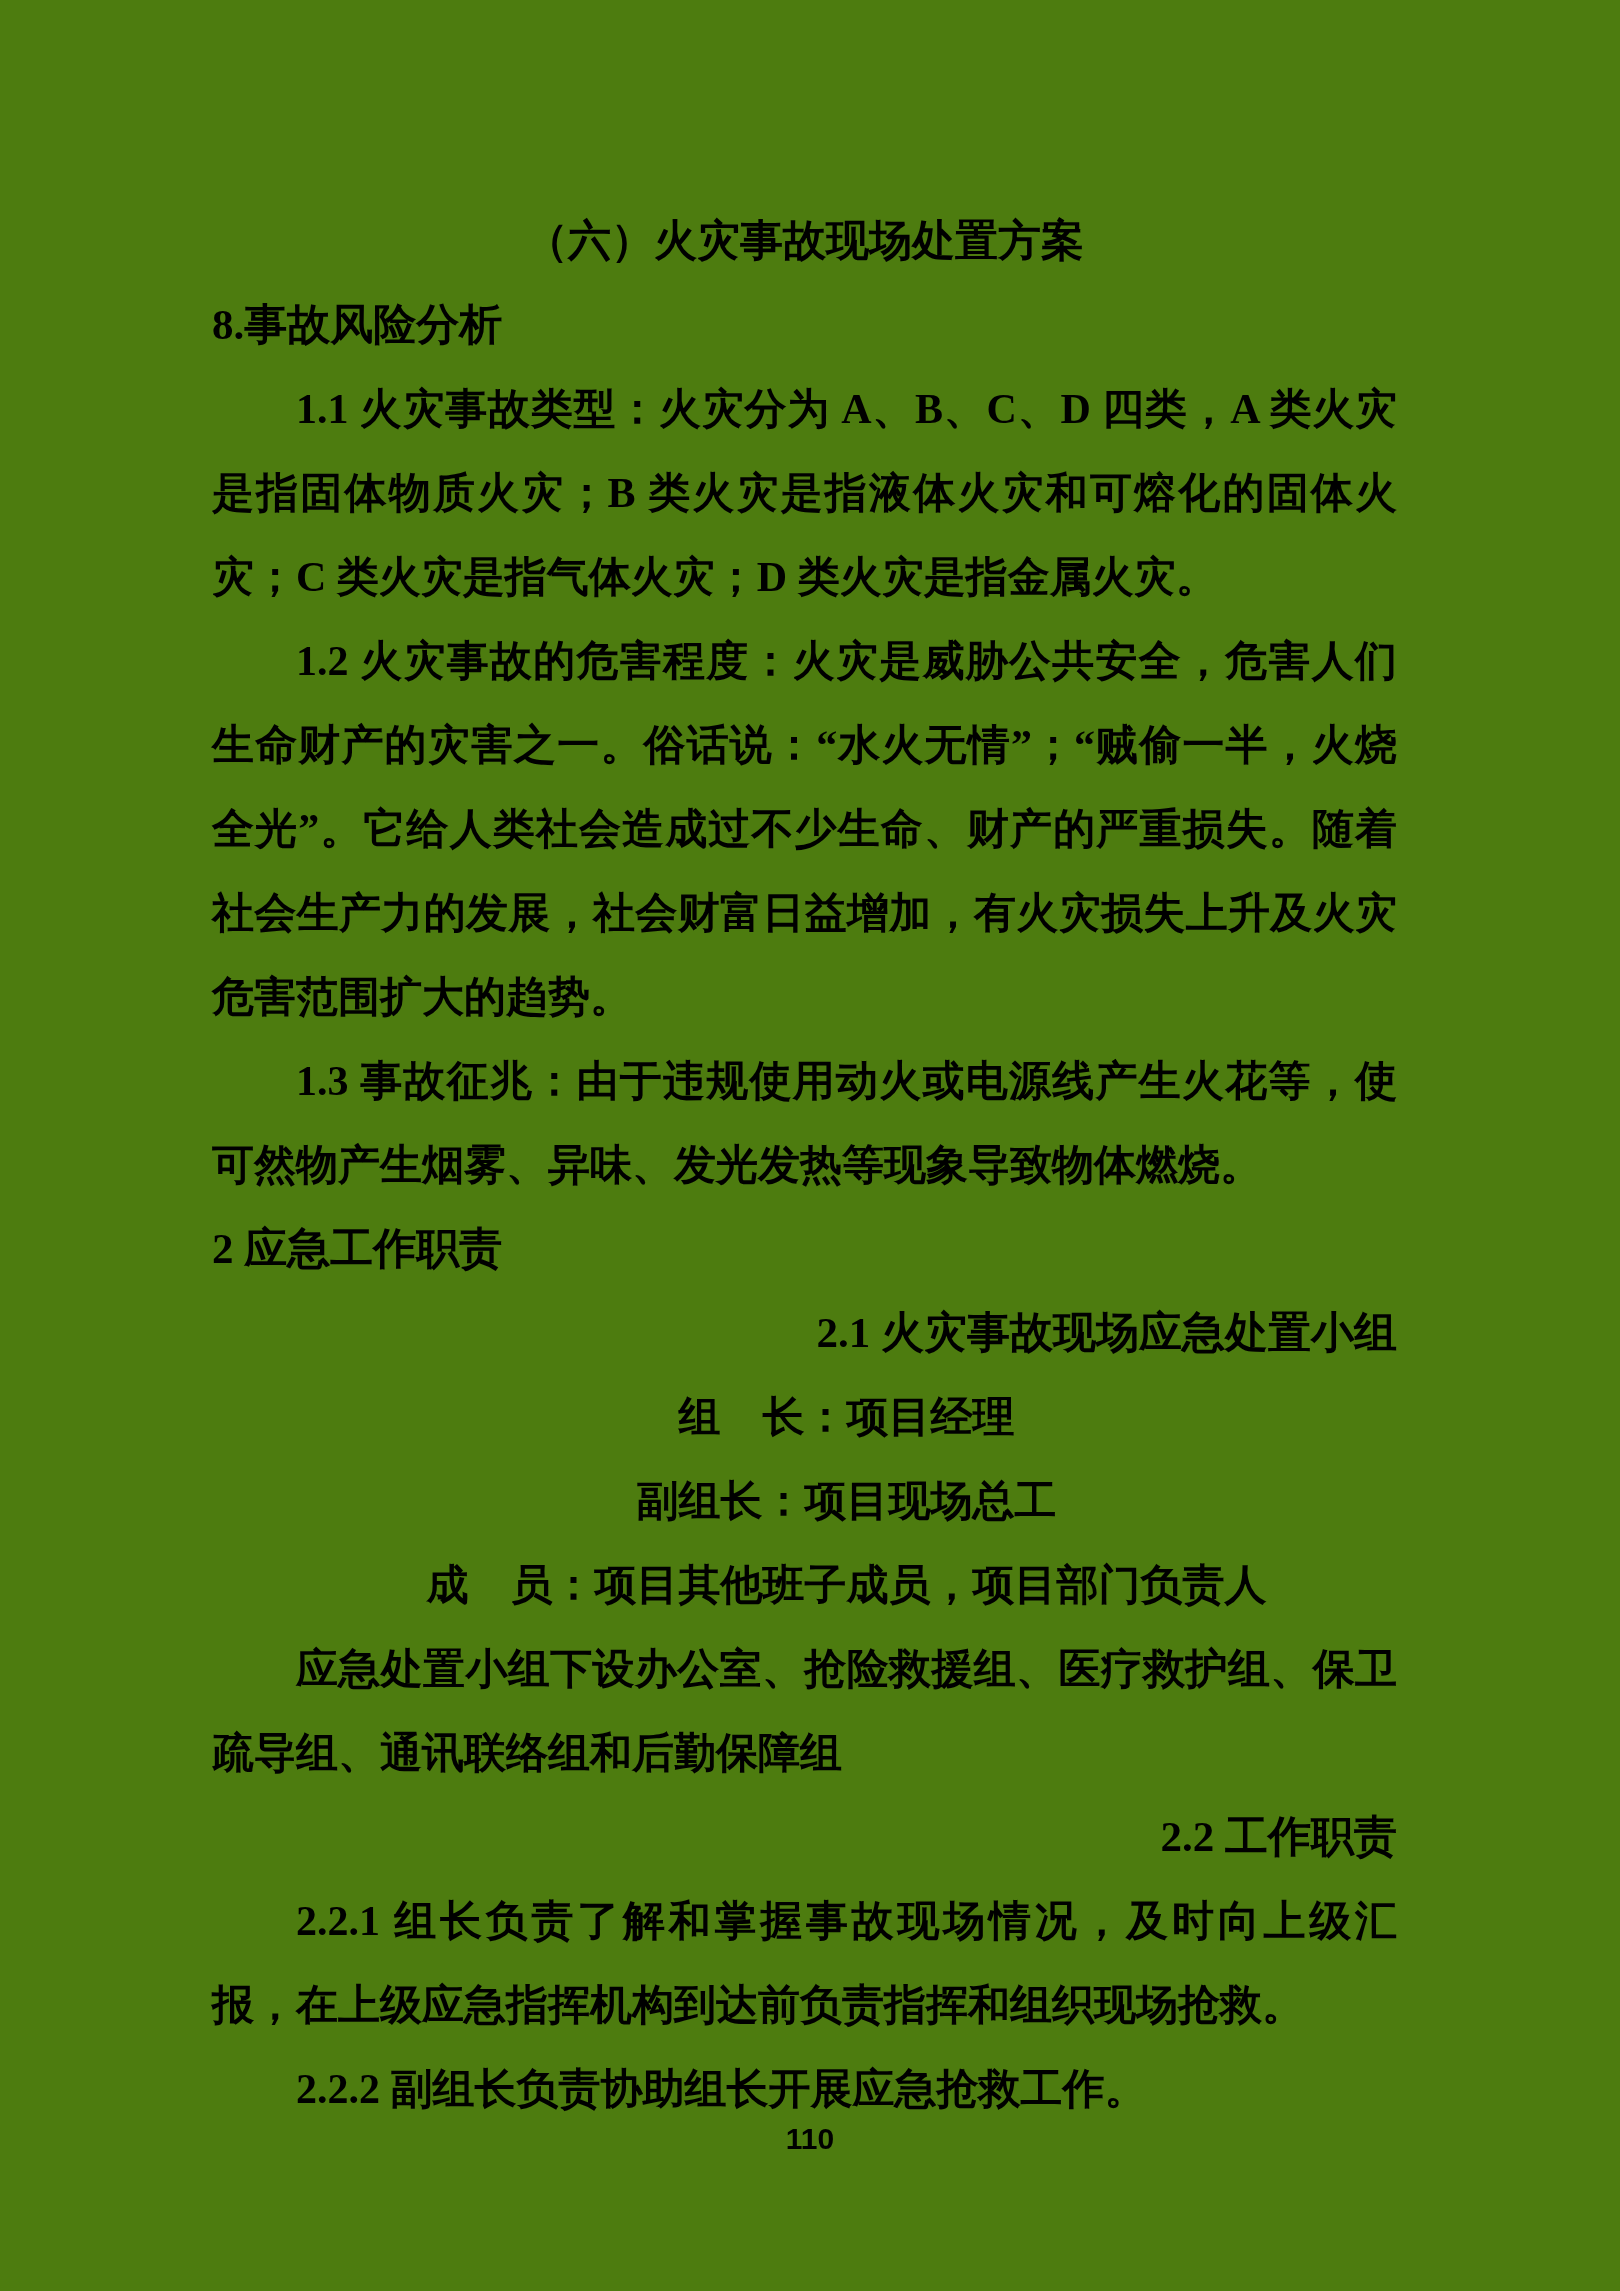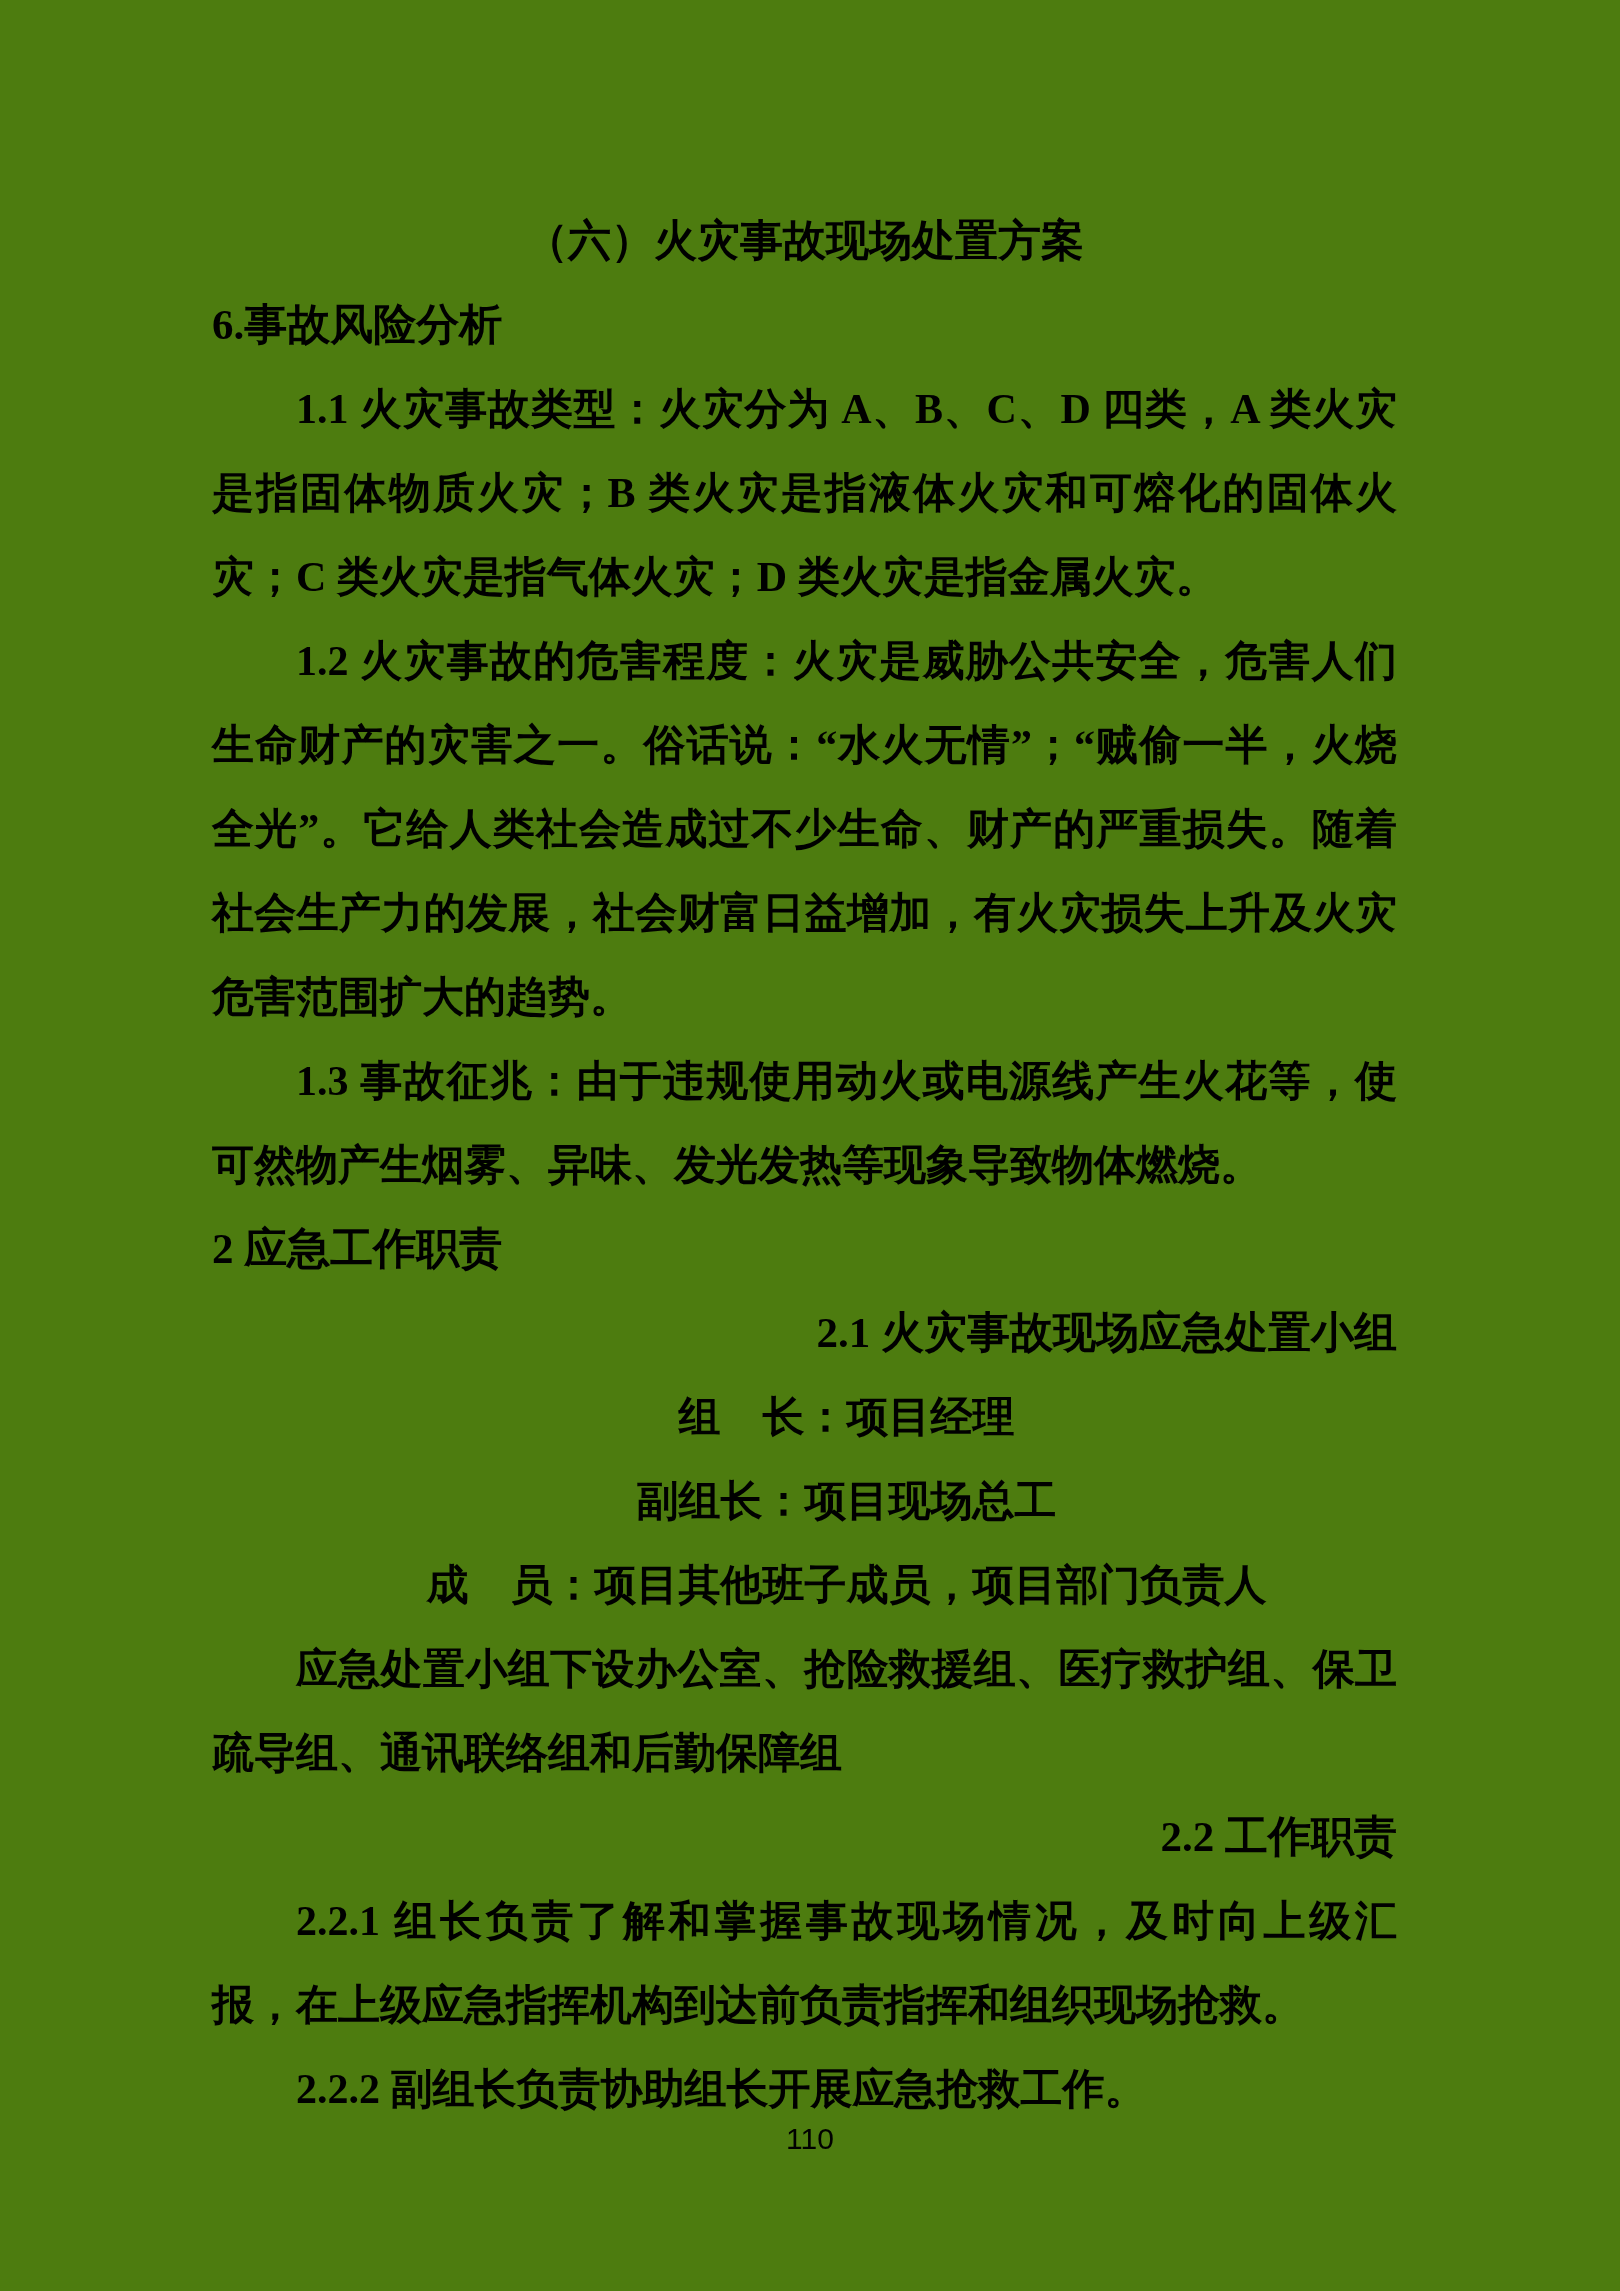--- a/index.html
+++ b/index.html
@@ -52,30 +52,31 @@
   .page-number {
     position: absolute;
     top: 2121px;
     left: 0;
     width: 100%;
     text-align: center;
     text-indent: 0;
     font-family: "Liberation Sans", "DejaVu Sans", sans-serif;
     font-size: 30px;
     line-height: 35px;
+    font-weight: bold;
   }
 </style>
 </head>
 <body>
 
 <div class="page">
 
   <p class="block doc-title">（六）火灾事故现场处置方案</p>
 
-  <p class="block h1">6.事故风险分析</p>
+  <p class="block h1">8.事故风险分析</p>
 
   <p class="block">1.1 火灾事故类型：火灾分为 A、B、C、D 四类，A 类火灾是指固体物质火灾；B 类火灾是指液体火灾和可熔化的固体火灾；C 类火灾是指气体火灾；D 类火灾是指金属火灾。</p>
 
   <p class="block">1.2 火灾事故的危害程度：火灾是威胁公共安全，危害人们生命财产的灾害之一。俗话说：“水火无情”；“贼偷一半，火烧全光”。它给人类社会造成过不少生命、财产的严重损失。随着社会生产力的发展，社会财富日益增加，有火灾损失上升及火灾危害范围扩大的趋势。</p>
 
   <p class="block">1.3 事故征兆：由于违规使用动火或电源线产生火花等，使可然物产生烟雾、异味、发光发热等现象导致物体燃烧。</p>
 
   <p class="block h1">2 应急工作职责</p>
 
   <p class="block h2">2.1 火灾事故现场应急处置小组</p>

